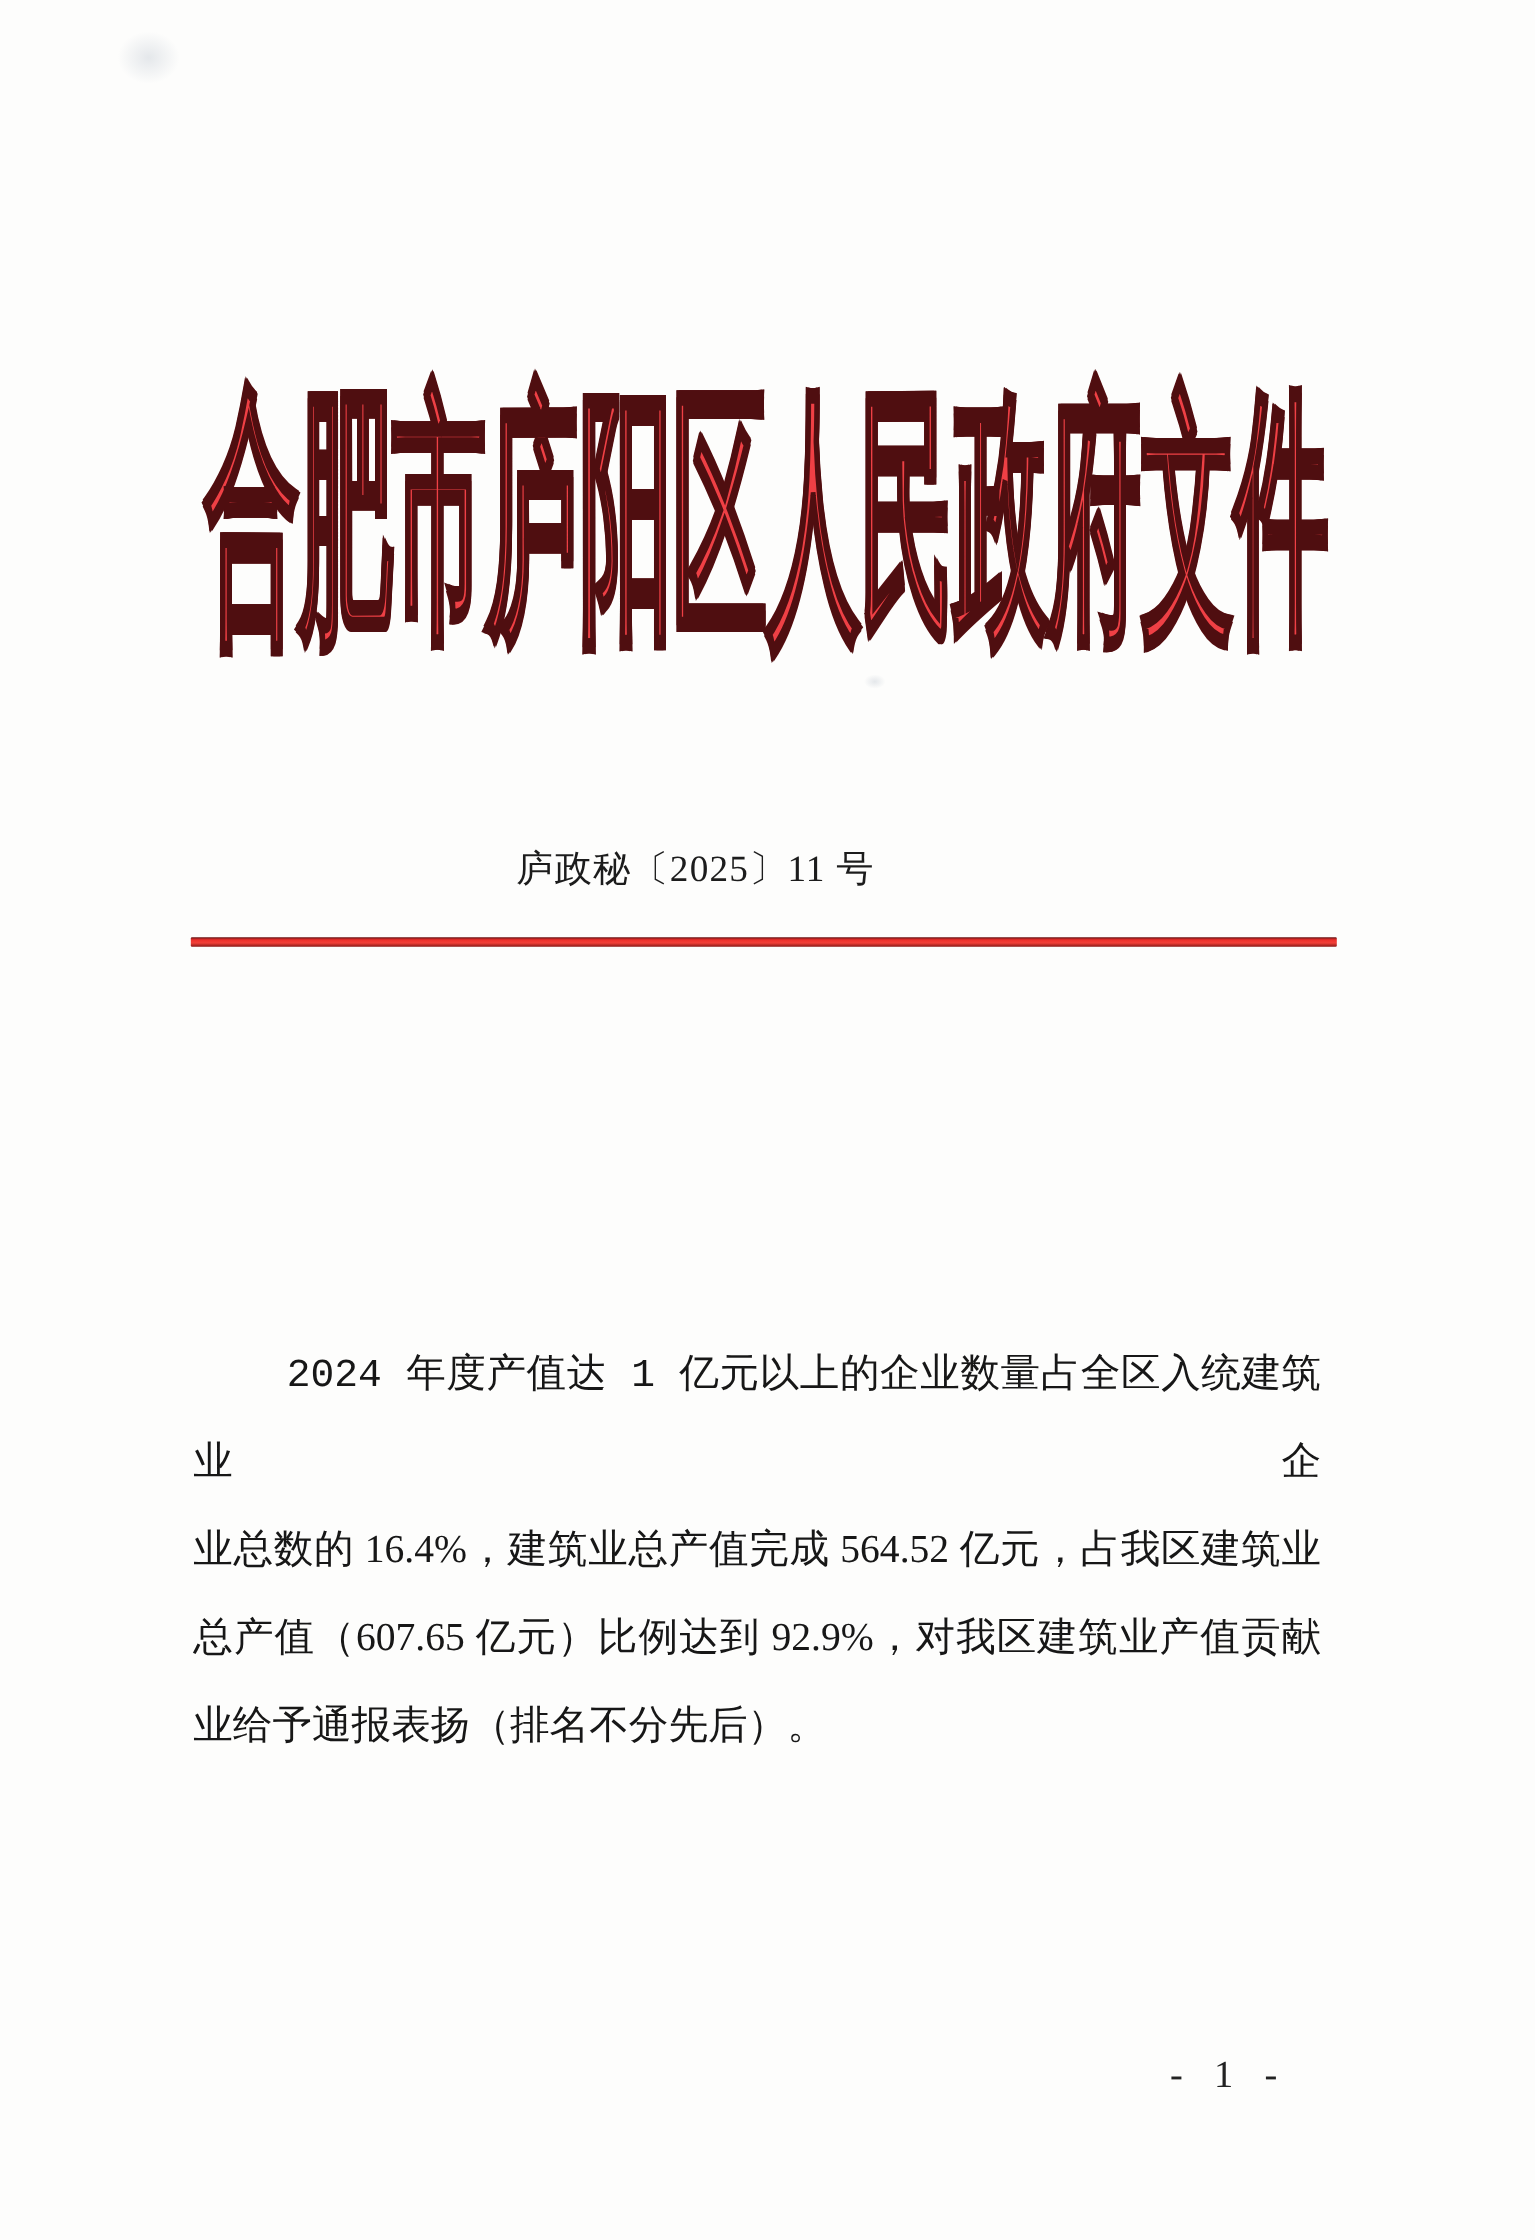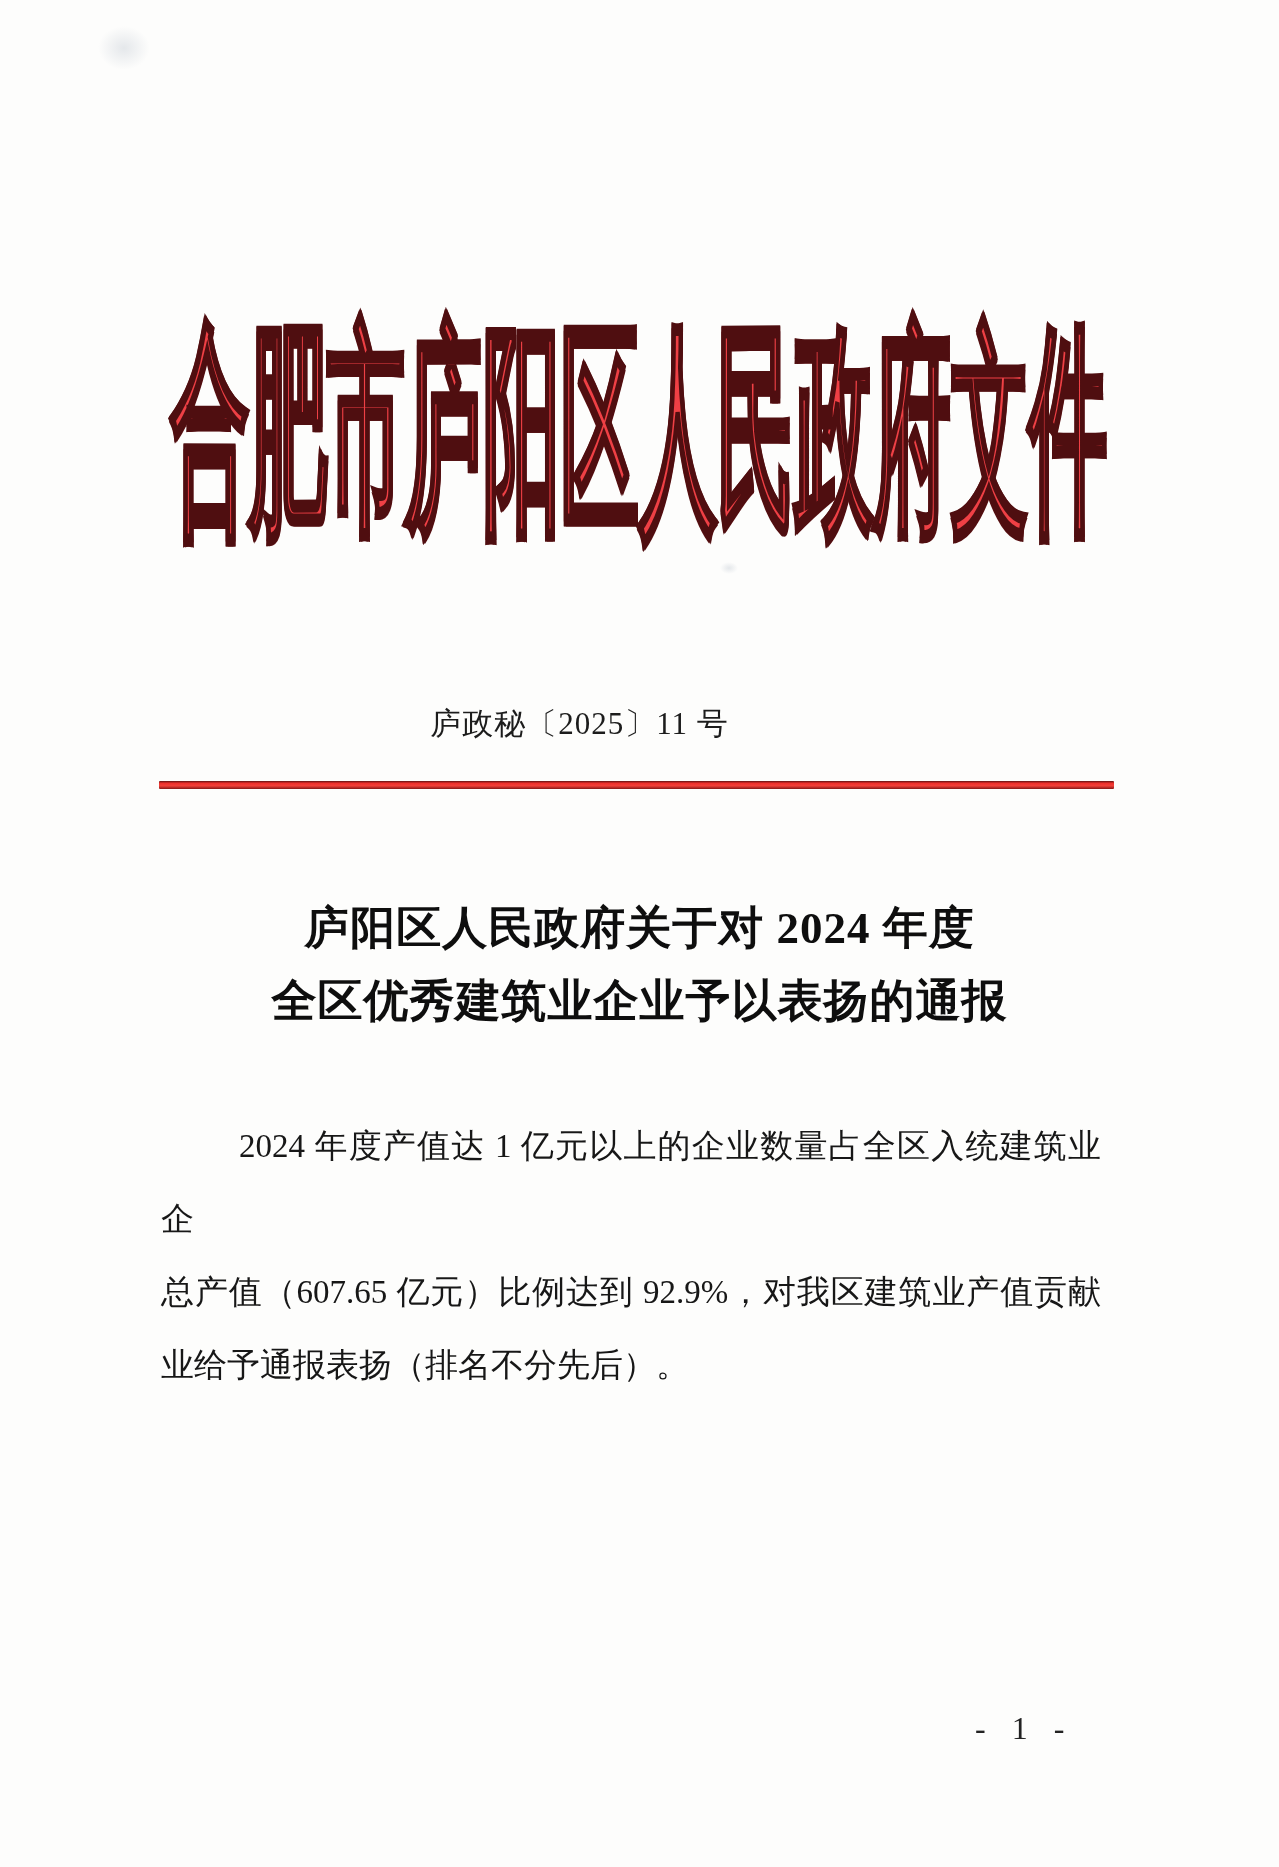--- a/index.html
+++ b/index.html
@@ -94,20 +94,21 @@
     color:#171717;
   }
   .body-text .line {
     text-align:justify;
   }
   .body-text .line.fill {
     text-align-last:justify;
   }
   .body-text .line.indent {
     text-indent:78px;
+    font-family:Liberation Mono, monospace;
   }
 
   .page-number {
     position:absolute;
     left:975px;
     top:1708px;
     font-size:32px;
     line-height:40px;
     letter-spacing:9px;
     color:#222;
@@ -121,26 +122,23 @@
 
   <div class="smudge a"></div>
   <div class="smudge b"></div>
 
   <div class="banner">合肥市庐阳区人民政府文件</div>
 
   <div class="doc-number">庐政秘〔2025〕11 号</div>
 
   <div class="red-rule"></div>
 
-  <div class="doc-title">
-    <div>庐阳区人民政府关于对 2024 年度</div>
-    <div>全区优秀建筑业企业予以表扬的通报</div>
-  </div>
 
   <div class="body-text">
     <div class="line fill indent">2024 年度产值达 1 亿元以上的企业数量占全区入统建筑业企</div>
+    <div class="line fill">业总数的 16.4%，建筑业总产值完成 564.52 亿元，占我区建筑业</div>
     <div class="line fill">总产值（607.65 亿元）比例达到 92.9%，对我区建筑业产值贡献</div>
     <div class="line">业给予通报表扬（排名不分先后）。</div>
   </div>
 
   <div class="page-number">- 1 -</div>
 
 </div>
 
 </body></html>

